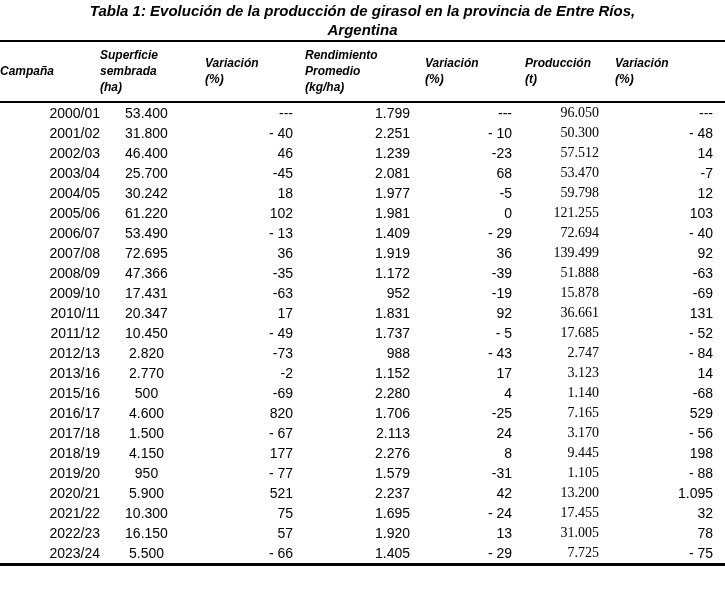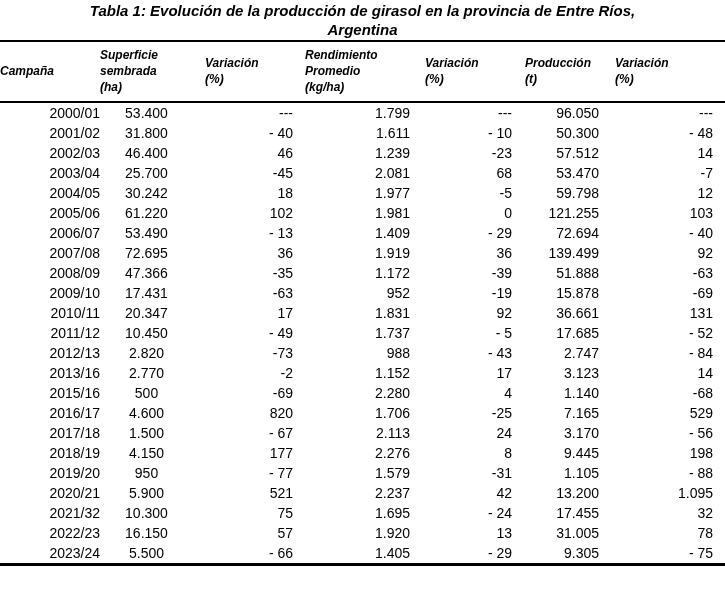--- a/index.html
+++ b/index.html
@@ -51,21 +51,21 @@
     padding: 0;
     white-space: nowrap;
     vertical-align: middle;
   }
   td.align-center { text-align: right; }
   td.align-right  { text-align: right; }
   td.c1 { padding-right: 12px; text-align: center; }
   td.c2 { padding-right: 12px; }
   td.c3 { padding-right: 15px; }
   td.c4 { padding-right: 13px; }
-  td.c5 { padding-right: 16px; }
+  td.c5 { padding-right: 16px; font-family: Liberation Serif, serif; }
   td.c6 { padding-right: 12px; }
 </style>
 </head>
 <body>
 
 <div class="figure">
   <div class="title">
     <div>Tabla 1: Evolución de la producción de girasol en la provincia de Entre Ríos,</div>
     <div>Argentina</div>
   </div>
@@ -105,21 +105,21 @@
           <td class="c2 align-right">---</td>
           <td class="c3 align-right">1.799</td>
           <td class="c4 align-right">---</td>
           <td class="c5 align-right">96.050</td>
           <td class="c6 align-right">---</td>
         </tr>
         <tr>
           <td class="c0 align-center">2001/02</td>
           <td class="c1 align-right">31.800</td>
           <td class="c2 align-right">- 40</td>
-          <td class="c3 align-right">1.611</td>
+          <td class="c3 align-right">2.251</td>
           <td class="c4 align-right">- 10</td>
           <td class="c5 align-right">50.300</td>
           <td class="c6 align-right">- 48</td>
         </tr>
         <tr>
           <td class="c0 align-center">2002/03</td>
           <td class="c1 align-right">46.400</td>
           <td class="c2 align-right">46</td>
           <td class="c3 align-right">1.239</td>
           <td class="c4 align-right">-23</td>
@@ -273,21 +273,21 @@
         <tr>
           <td class="c0 align-center">2020/21</td>
           <td class="c1 align-right">5.900</td>
           <td class="c2 align-right">521</td>
           <td class="c3 align-right">2.237</td>
           <td class="c4 align-right">42</td>
           <td class="c5 align-right">13.200</td>
           <td class="c6 align-right">1.095</td>
         </tr>
         <tr>
-          <td class="c0 align-center">2021/32</td>
+          <td class="c0 align-center">2021/22</td>
           <td class="c1 align-right">10.300</td>
           <td class="c2 align-right">75</td>
           <td class="c3 align-right">1.695</td>
           <td class="c4 align-right">- 24</td>
           <td class="c5 align-right">17.455</td>
           <td class="c6 align-right">32</td>
         </tr>
         <tr>
           <td class="c0 align-center">2022/23</td>
           <td class="c1 align-right">16.150</td>
@@ -296,18 +296,18 @@
           <td class="c4 align-right">13</td>
           <td class="c5 align-right">31.005</td>
           <td class="c6 align-right">78</td>
         </tr>
         <tr>
           <td class="c0 align-center">2023/24</td>
           <td class="c1 align-right">5.500</td>
           <td class="c2 align-right">- 66</td>
           <td class="c3 align-right">1.405</td>
           <td class="c4 align-right">- 29</td>
-          <td class="c5 align-right">9.305</td>
+          <td class="c5 align-right">7.725</td>
           <td class="c6 align-right">- 75</td>
         </tr>
       </tbody>
   </table>
 </div>
 
 </body></html>

